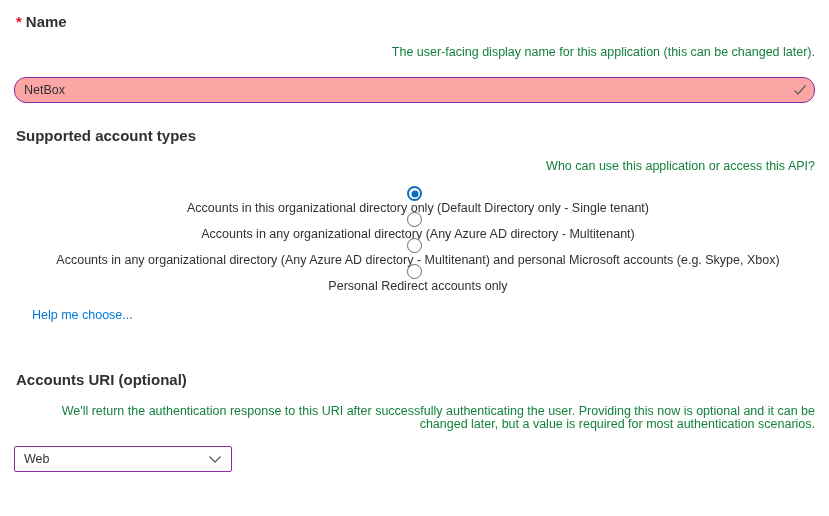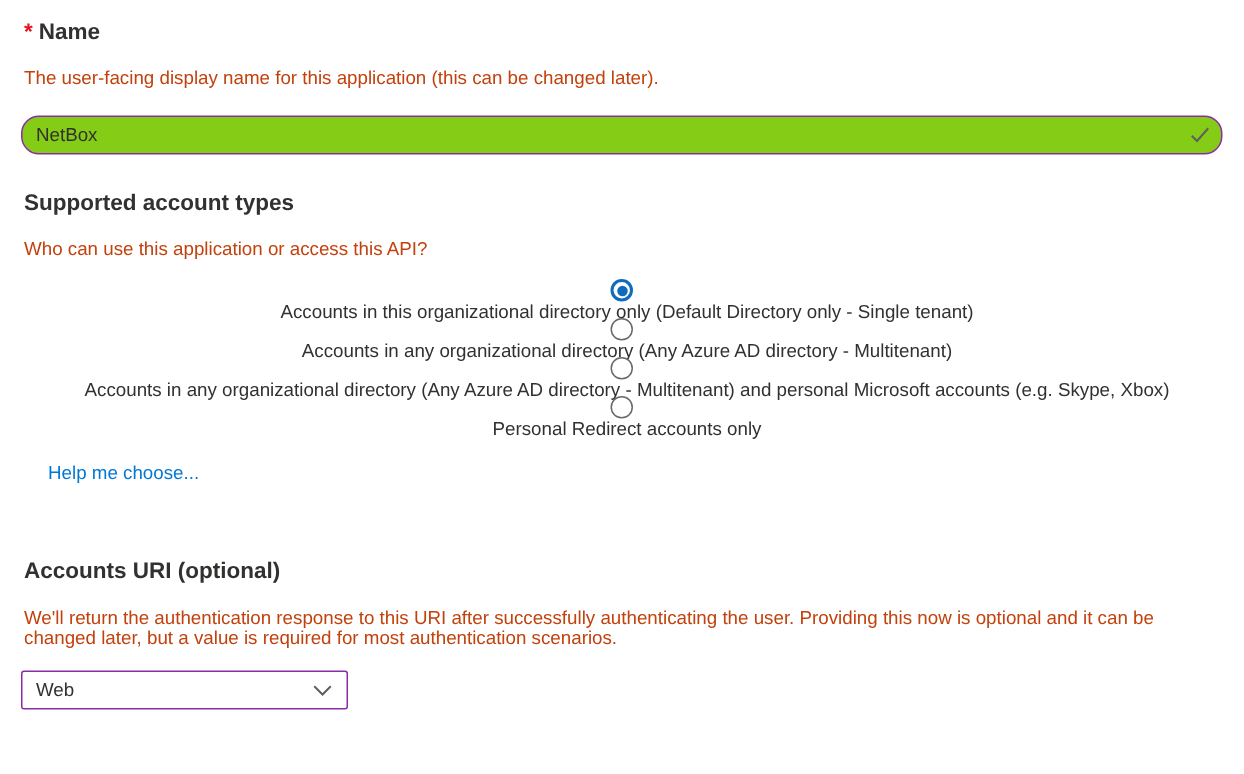--- a/index.html
+++ b/index.html
@@ -19,32 +19,33 @@
     color: #323130;
     padding-left: 2px;
   }
   .required-marker { color: #e81123; margin-right: 4px; }
 
   .desc {
     font-size: 12.5px;
     line-height: 19px;
     margin-top: 11px;
     padding-left: 2px;
-    color: #c2410c;
+    color: #15803d;
     max-width: 801px;
+    text-align: right;
   }
 
   
   .input-wrap {
     position: relative;
     margin-top: 15px;
     height: 26px;
     border: 1.5px solid #8a2da5;
     border-radius: 12px;
-    background: #84cc16;
+    background: #fca5a5;
     display: flex;
     align-items: center;
   }
   .input-wrap input {
     border: none;
     outline: none;
     flex: 1;
     height: 100%;
     font-family: "Liberation Sans", sans-serif;
     font-size: 12.5px;

